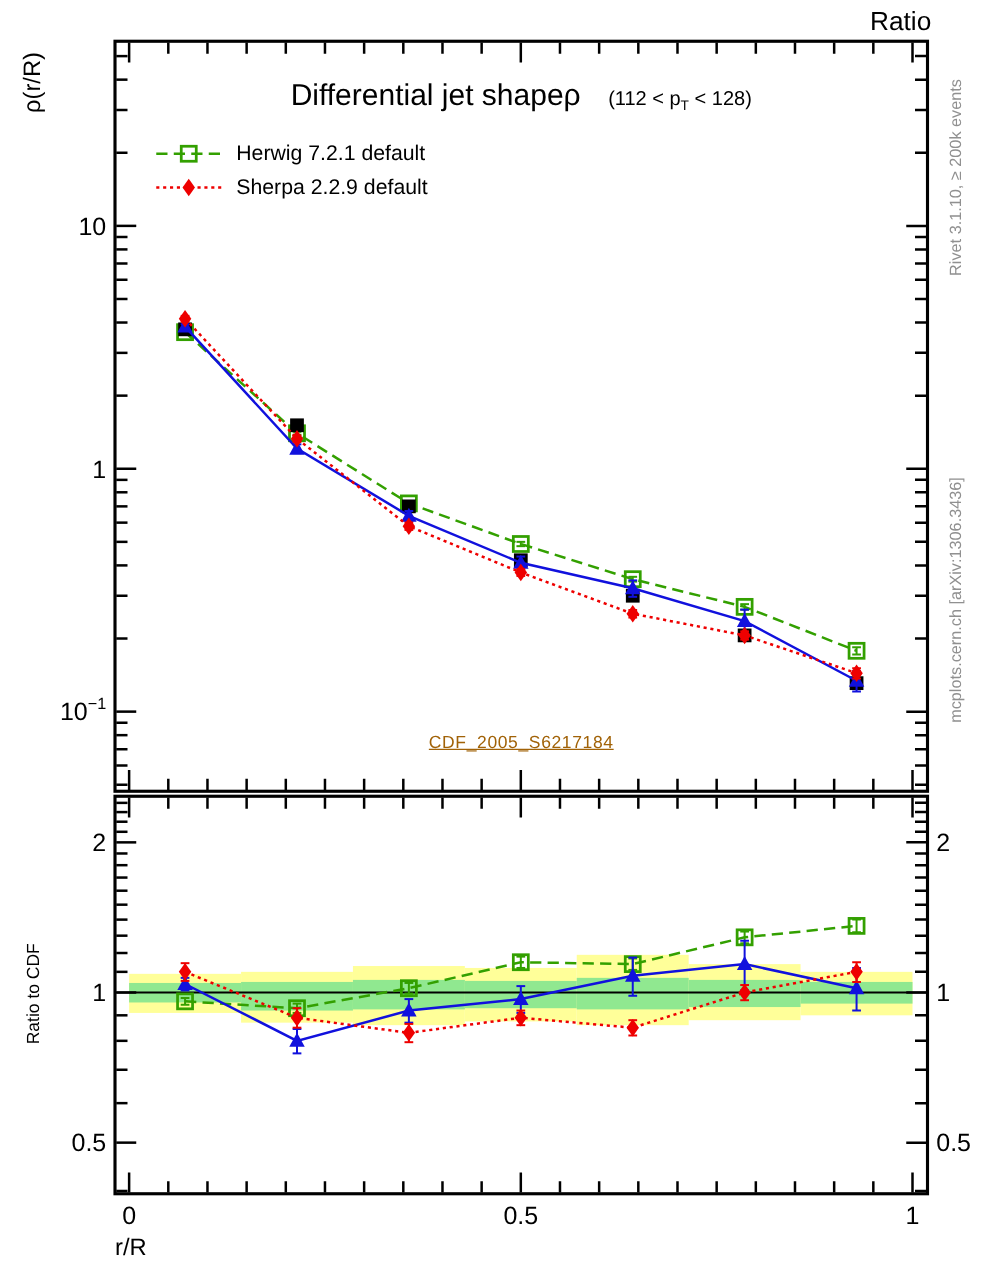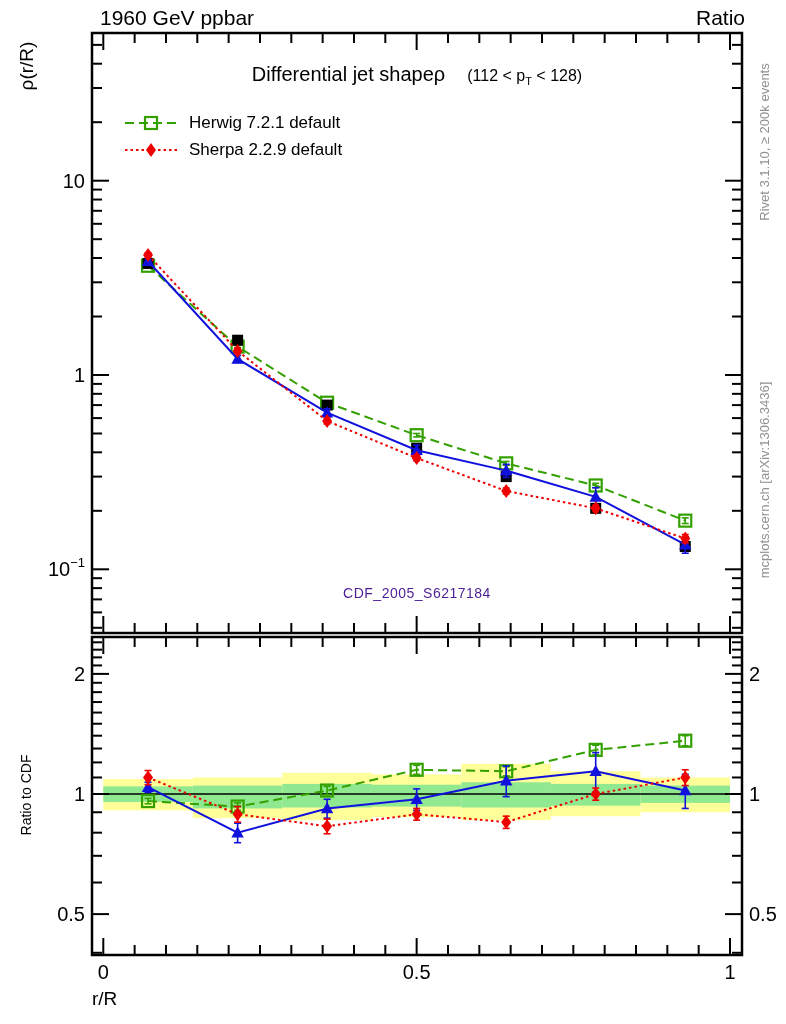--- a/index.html
+++ b/index.html
@@ -3,41 +3,40 @@
 <meta charset="utf-8">
 <style>
   html,body { margin:0; padding:0; background:#fff; }
   .fig {
     position:relative; width:786px; height:1024px; background:#ffffff;
     font-family:"Liberation Sans", sans-serif; color:#000; overflow:hidden;
   }
   .hdr-left  { position:absolute; left:100px; top:6px;  font-size:21px; }
   .hdr-right { position:absolute; right:41px; top:6px;  font-size:21px; }
   .title-line { position:absolute; left:92px; width:650px; top:63px; text-align:center; white-space:nowrap; }
-  .title-main  { font-size:20px; }
+  .title-main  { font-size:24px; }
   .title-range { font-size:16px; margin-left:22px; }
   .title-range sub { font-size:11px; }
   .ylabel-main  { position:absolute; left:27px; top:66px;  transform:translate(-50%,-50%) rotate(-90deg); font-size:19px; white-space:nowrap; }
   .ylabel-ratio { position:absolute; left:26px; top:795px; transform:translate(-50%,-50%) rotate(-90deg); font-size:14px; white-space:nowrap; }
   .xlabel { position:absolute; left:92px; width:650px; top:988px; text-align:left; font-size:19px; }
   .side-top    { position:absolute; left:764px; top:142px; transform:translate(-50%,-50%) rotate(-90deg); font-size:13px; color:#909090; white-space:nowrap; }
   .side-bottom { position:absolute; left:764px; top:480px; transform:translate(-50%,-50%) rotate(-90deg); font-size:13px; color:#909090; white-space:nowrap; }
-  .watermark { position:absolute; left:92px; width:650px; top:585px; text-align:center; font-size:14px; color:#4c1d95; letter-spacing:0.5px; }
+  .watermark { position:absolute; left:92px; width:650px; top:585px; text-align:center; font-size:14px; color:#a16207; letter-spacing:0.5px;text-decoration:underline; }
   .legend { position:absolute; left:124px; top:109px; }
   .legend-row { display:flex; align-items:center; height:27px; }
   .legend-row svg { width:54px; height:18px; display:block; }
   .legend-label { margin-left:11px; font-size:17px; white-space:nowrap; }
   svg.plot { position:absolute; left:0; top:0; }
 </style>
 </head>
 <body>
 
 <div class="fig">
 
-  <div class="hdr-left">1960 GeV ppbar</div>
   <div class="hdr-right">Ratio</div>
 
   <svg class="plot" id="plot" width="786" height="1024">
       <rect x="103.3" y="779.0668273216911" width="89.55543000000002" height="31.275657142192586" fill="#ffff99"></rect>
       <rect x="192.85543" y="777.4843186218682" width="89.49275999999998" height="40.64749958330299" fill="#ffff99"></rect>
       <rect x="282.34819" y="772.8217010501155" width="89.55543000000006" height="47.313416903700954" fill="#ffff99"></rect>
       <rect x="371.90362000000005" y="774.3620089545975" width="89.49275999999998" height="42.7767778894995" fill="#ffff99"></rect>
       <rect x="461.39638" y="763.8567624043802" width="89.55543" height="56.27835554943624" fill="#ffff99"></rect>
       <rect x="550.95181" y="771.2949643167475" width="89.49275999999998" height="44.856449495335255" fill="#ffff99"></rect>
       <rect x="640.44457" y="777.4843186218682" width="89.55543" height="34.772920111841245" fill="#ffff99"></rect>

